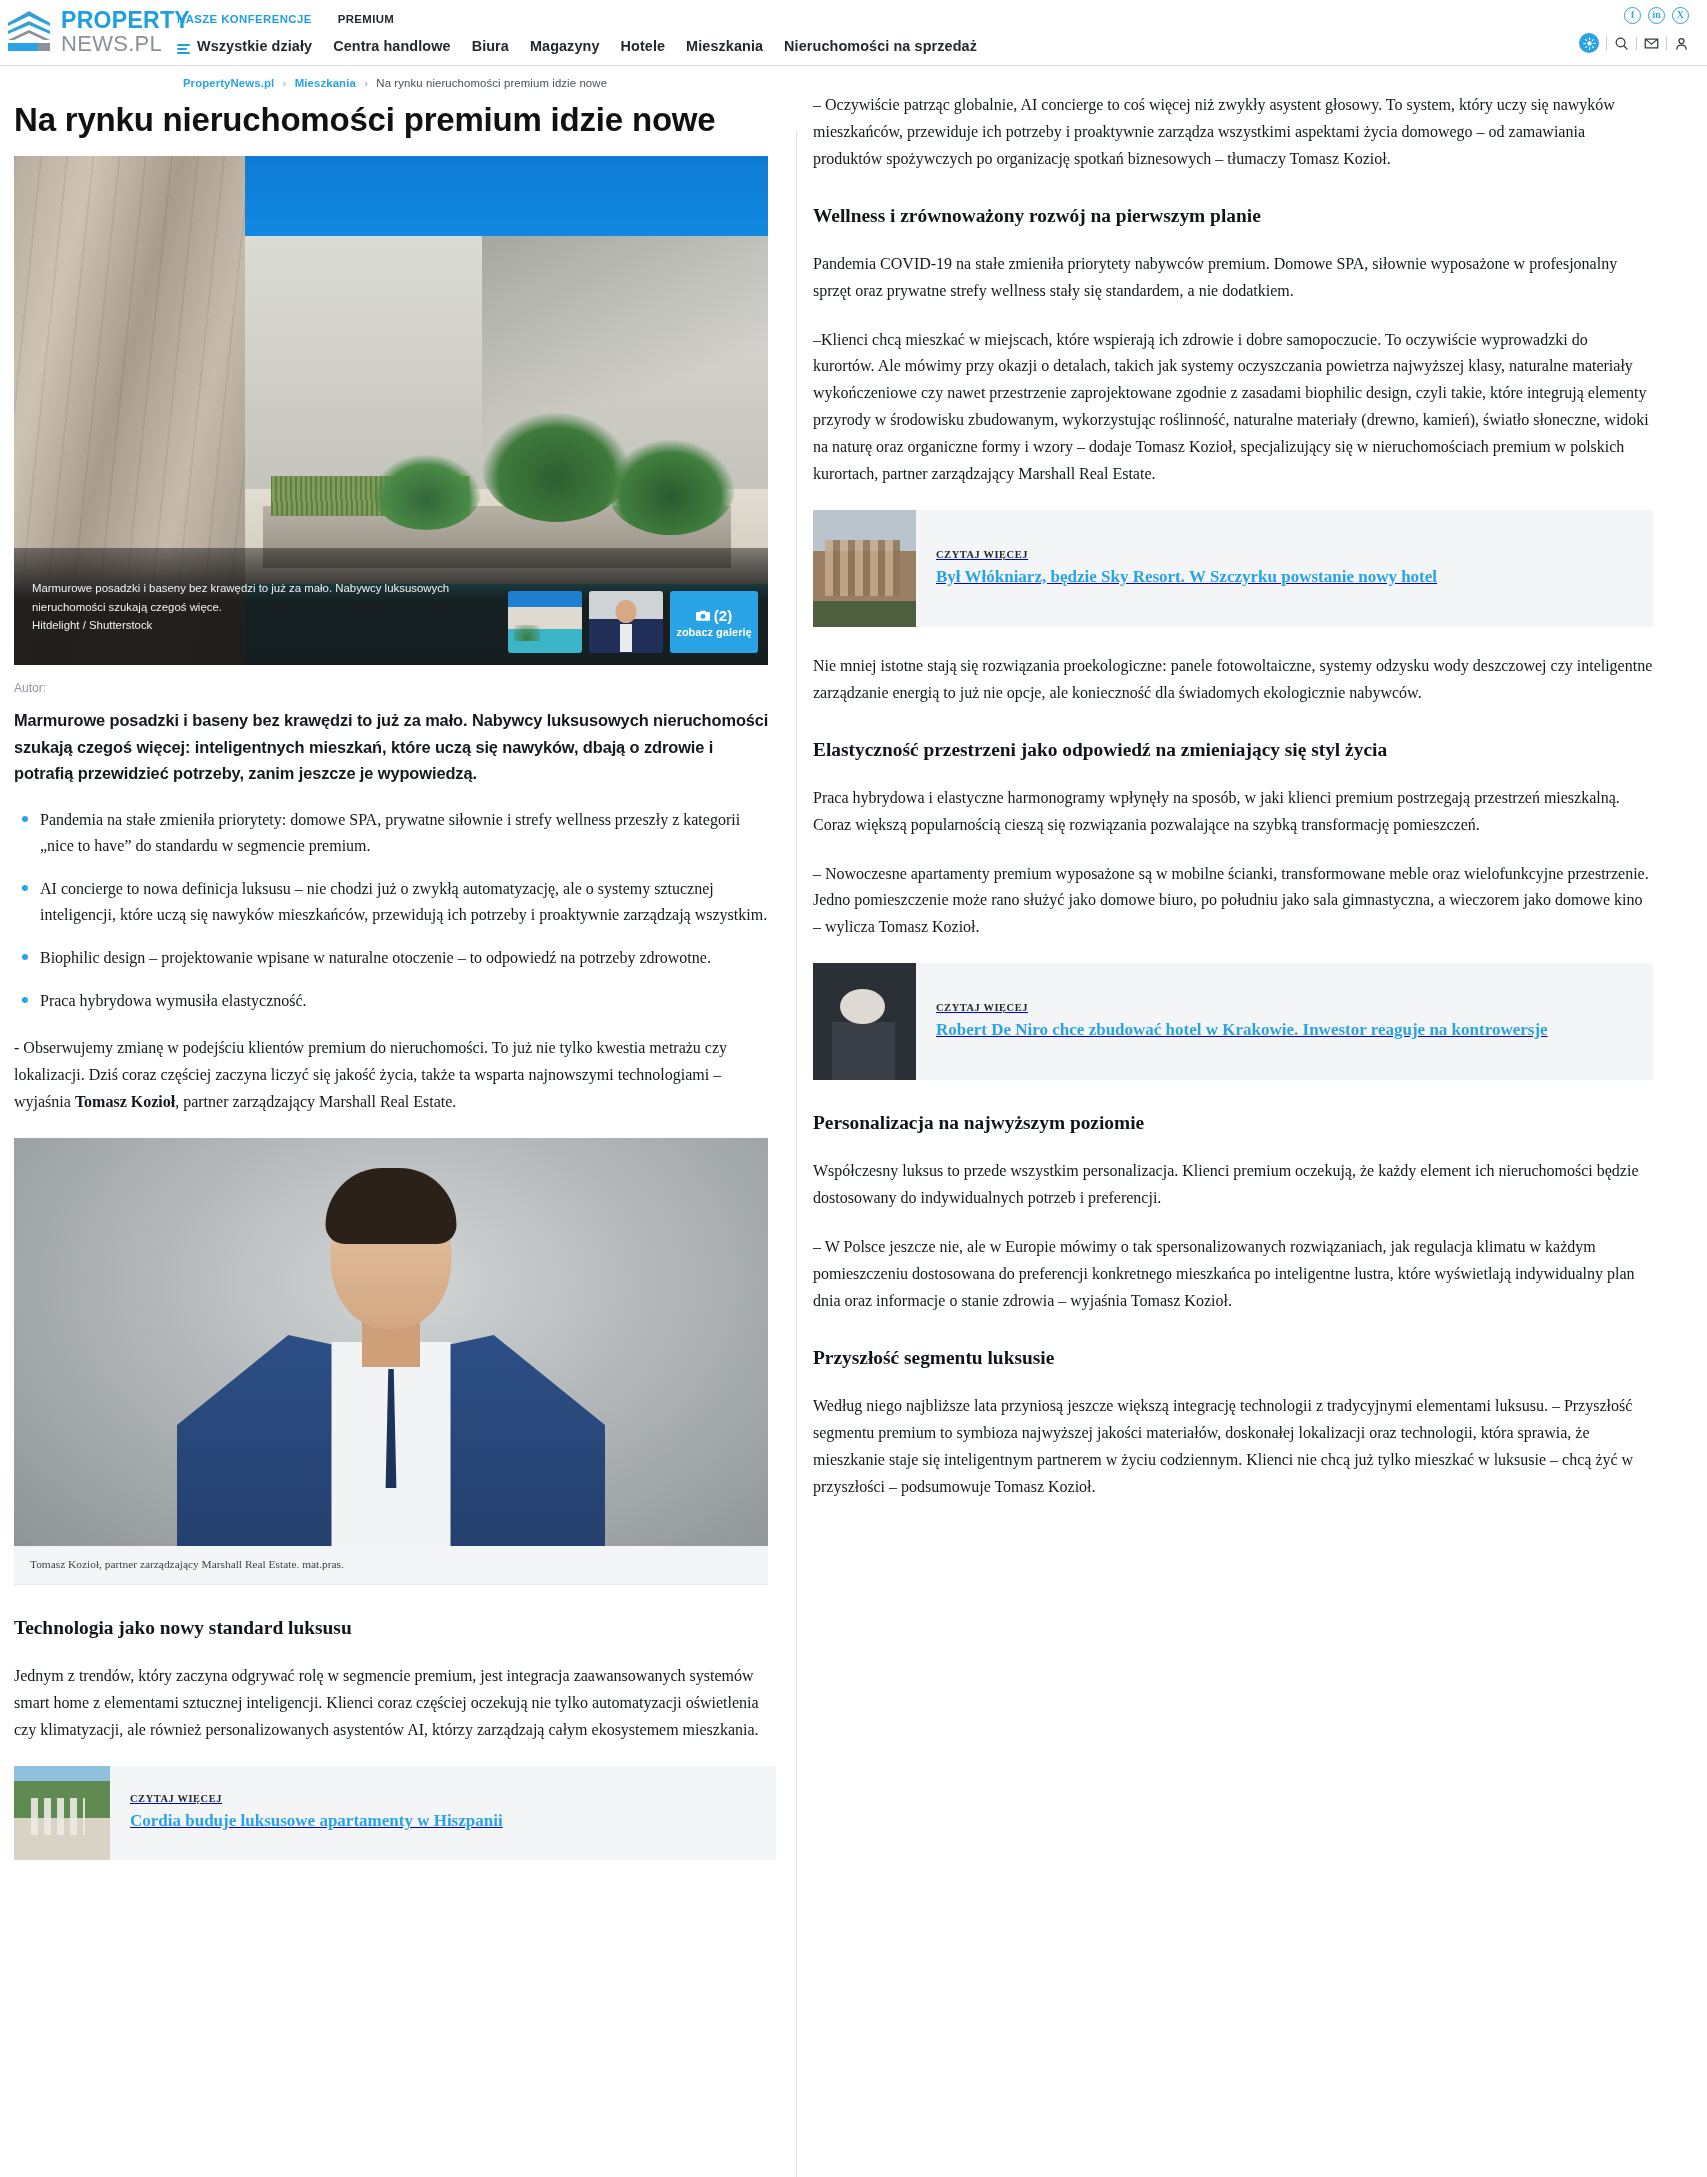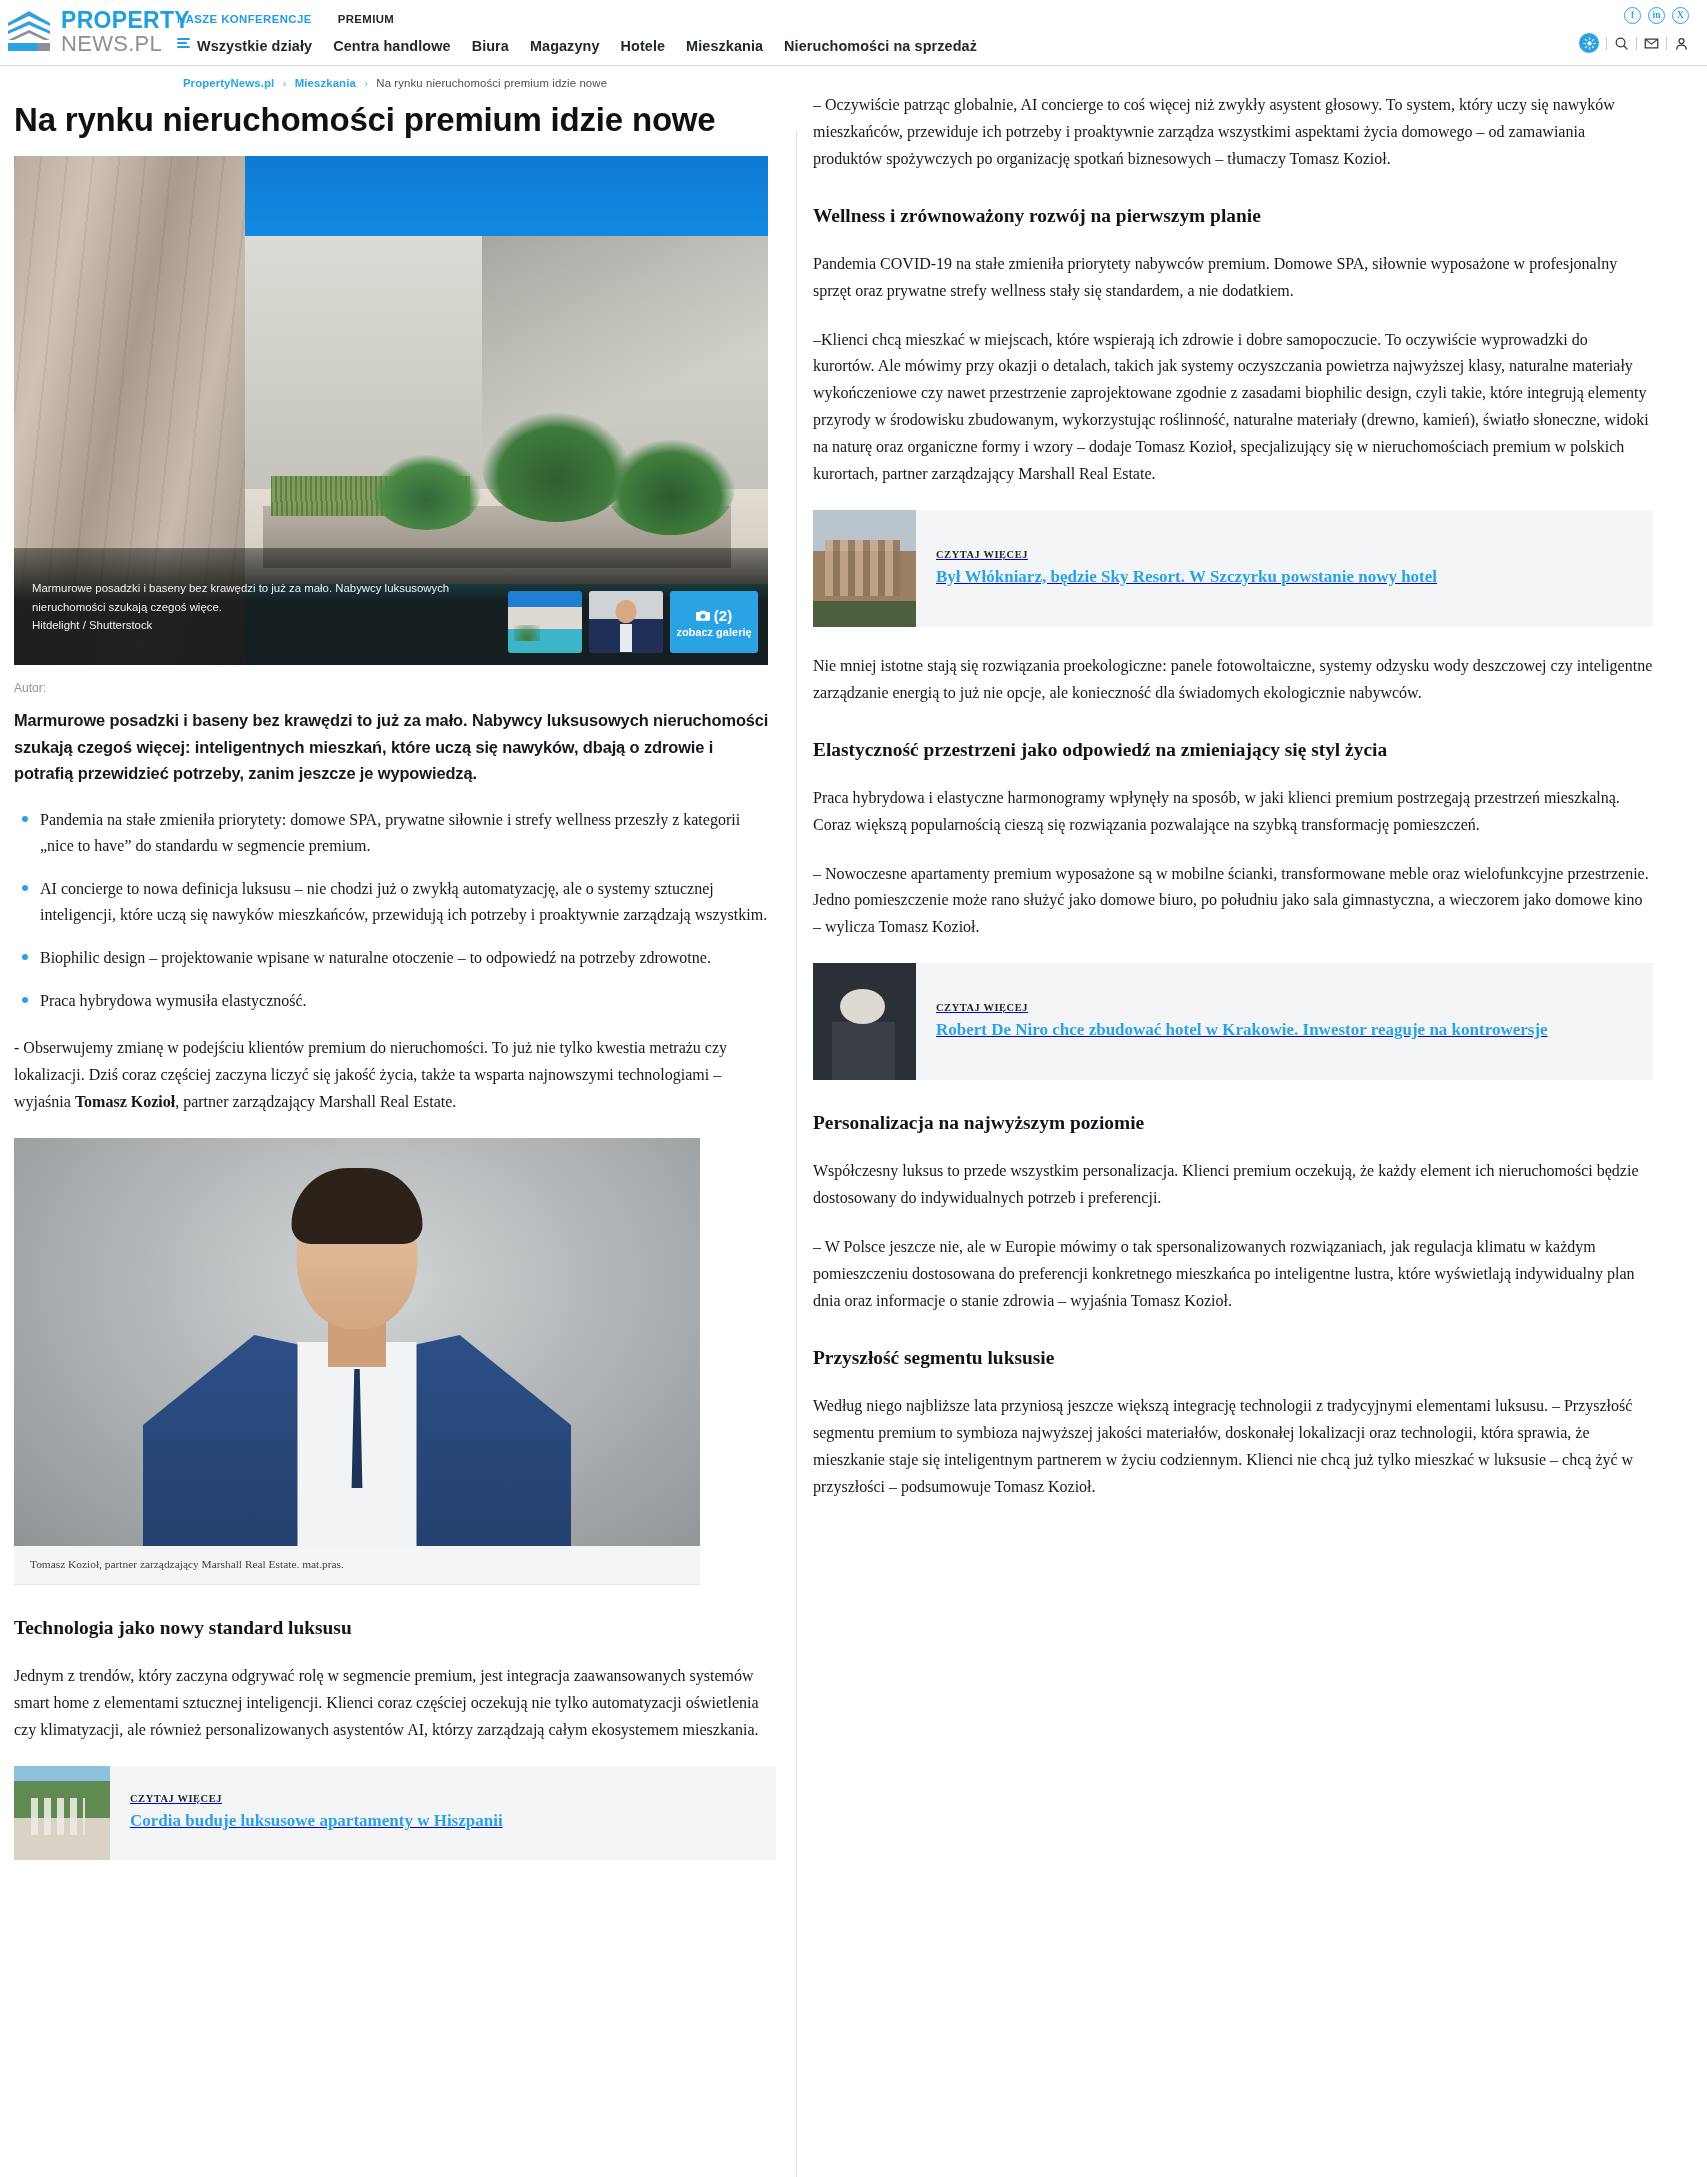--- a/index.html
+++ b/index.html
@@ -50,21 +50,21 @@
   .top-row .t-dark { color: #23282d; }
 
   .main-nav {
     position: absolute; left: 177px; top: 38px;
     display: flex; align-items: center; gap: 21px;
   }
   .main-nav a {
     font-size: 14.4px; font-weight: 700; color: #23282d;
     text-decoration: none; letter-spacing: 0.1px; white-space: nowrap;
   }
-  .nav-all { display:flex; align-items:flex-start; gap:7px; }
+  .nav-all { display:flex; align-items:flex-end; gap:7px; }
   .ham { display:flex; flex-direction:column; gap:2.5px; width:13px; }
   .ham i { display:block; height:1.6px; background:#1f9ee0; border-radius:1px; }
   .ham i:nth-child(1){ width:13px; }
   .ham i:nth-child(2){ width:10px; }
   .ham i:nth-child(3){ width:13px; }
 
   .hdr-right { position:absolute; right: 18px; top: 7px; text-align:right; }
   .socials { display:flex; gap:7px; justify-content:flex-end; }
   .soc {
     width:17px; height:17px; border-radius:50%;
@@ -181,21 +181,21 @@
   }
   p.body b, p.body strong { font-weight:700; }
 
   h2.sec {
     font-family:"Liberation Serif", serif;
     font-weight:700; font-size:19.4px; line-height:1.35; color:#11151a;
     margin: 30px 0 22px;
   }
 
   
-  .photo-block { margin: 22px 0 16px; width:686px; }
+  .photo-block { margin: 22px 0 16px; width:754px; }
   .photo {
     width:100%; height:408px; position:relative; overflow:hidden;
     background:linear-gradient(180deg,#b9bcbd 0%,#a7abad 55%,#9ba0a2 100%);
   }
   .photo .bg { position:absolute; inset:0;
     background:radial-gradient(ellipse at 52% 35%, #d3d6d7 0%, #b3b7b9 45%, #8f9496 100%); }
   .photo .head { position:absolute; left:50%; top:42px; transform:translateX(-50%);
     width:121px; height:149px; border-radius:50% 50% 46% 46%;
     background:linear-gradient(180deg,#e8c5a6,#d2a782); }
   .photo .hair { position:absolute; left:50%; top:30px; transform:translateX(-50%);

